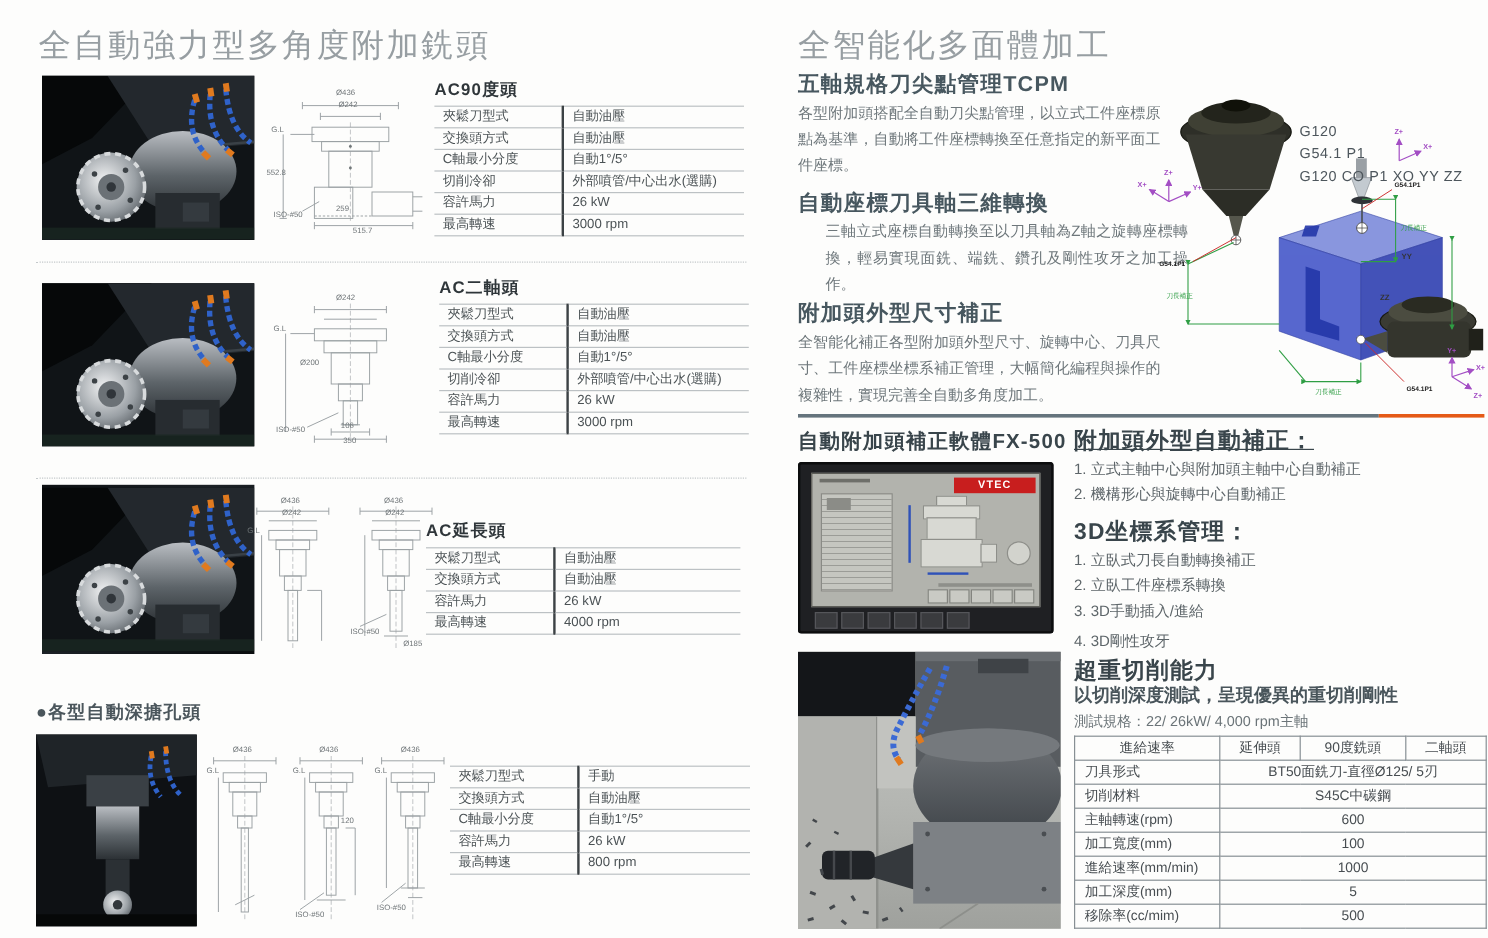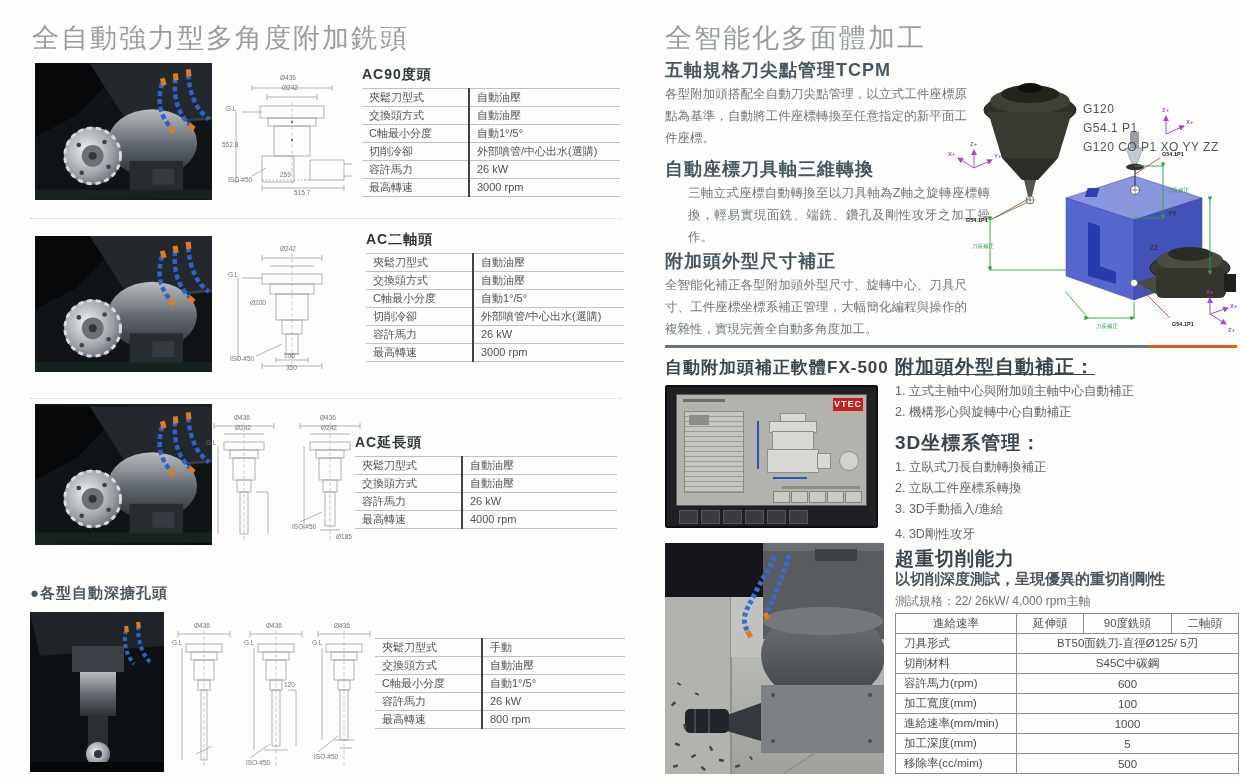--- a/index.html
+++ b/index.html
@@ -32,21 +32,21 @@
   .heavy td.hl{text-align:left;padding-left:8px;width:108px;}
   .heavy td.hv{text-align:center;}
   
   .photo{position:absolute;overflow:hidden;background:linear-gradient(135deg,#0d1013 0%,#1c2126 45%,#0a0d0f 100%);}
   .photo svg{display:block;}
   .cutphoto{position:absolute;overflow:hidden;background:linear-gradient(180deg,#c7c8c4 0%,#b4b6b2 55%,#9fa19d 100%);}
   
   .crt{position:absolute;background:#1f2023;border-radius:3px;box-shadow:inset 0 0 0 2px #0c0d0e;}
   .scr{position:absolute;left:11px;top:9px;right:11px;bottom:22px;background:#b2b3ad;border:1px solid #5c5d58;}
   .vtec{position:absolute;right:3px;top:3px;background:#c81e1e;color:#fff;font-size:9px;font-weight:bold;
-        letter-spacing:1px;padding:1px 1px;line-height:11px;}
+        letter-spacing:1px;padding:1px 20px;line-height:11px;}
   .panel{position:absolute;left:7px;top:16px;width:58px;height:80px;background:#c5c6c0;border:1px solid #8a8b86;
          background-image:repeating-linear-gradient(180deg,transparent 0 4px,#9b9c97 4px 5px);}
   .schem{position:absolute;background:#d8d9d3;border:1px solid #8e8f8a;}
   .bluedim{position:absolute;background:#2f52b8;}
   .softkey{position:absolute;background:#c9cac4;border:1px solid #83847f;width:15px;height:10px;}
   .bezkey{position:absolute;background:#3a3b3e;border:1px solid #55565a;width:17px;height:12px;}
   
   .gcode{font-size:12px;color:#4d565c;line-height:19px;letter-spacing:.5px;}
 </style>
 </head>
@@ -610,21 +610,21 @@
     </tr>
     <tr>
           <td class="hl">刀具形式</td>
           <td class="hv" colspan="3">BT50面銑刀-直徑Ø125/ 5刃</td>
         </tr>
     <tr>
           <td class="hl">切削材料</td>
           <td class="hv" colspan="3">S45C中碳鋼</td>
         </tr>
     <tr>
-          <td class="hl">容許馬力(rpm)</td>
+          <td class="hl">主軸轉速(rpm)</td>
           <td class="hv" colspan="3">600</td>
         </tr>
     <tr>
           <td class="hl">加工寬度(mm)</td>
           <td class="hv" colspan="3">100</td>
         </tr>
     <tr>
           <td class="hl">進給速率(mm/min)</td>
           <td class="hv" colspan="3">1000</td>
         </tr>

